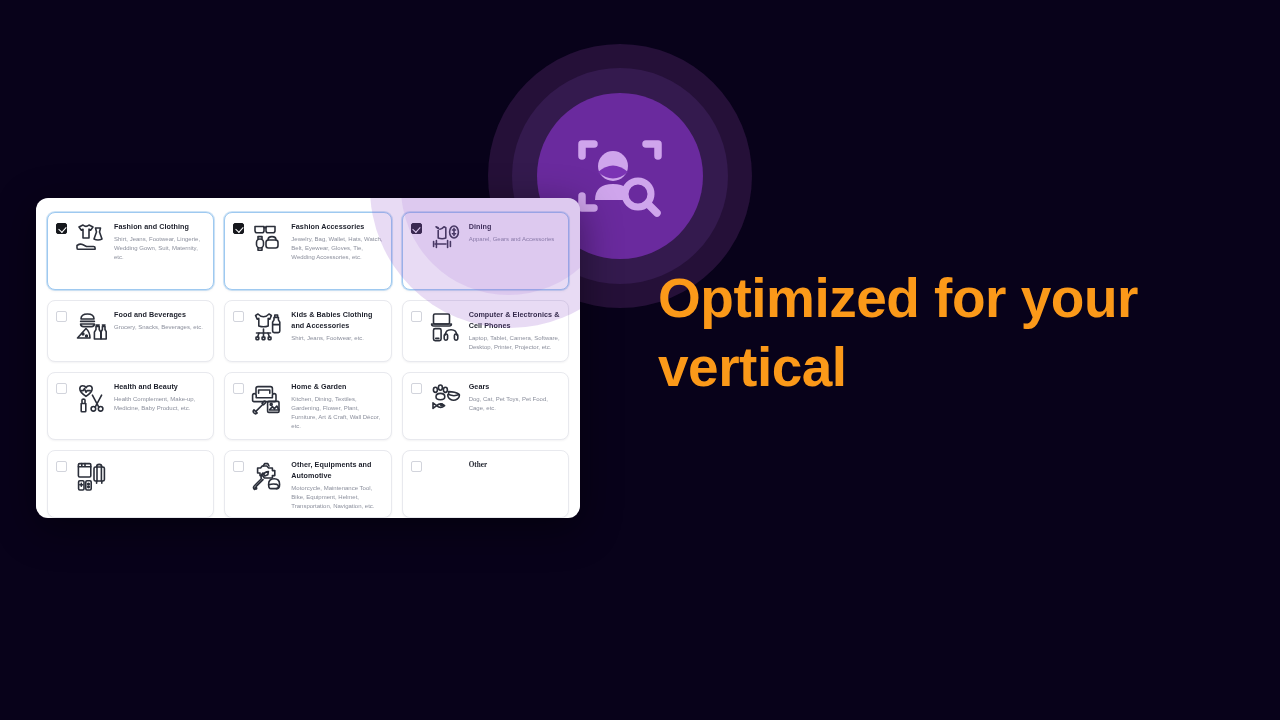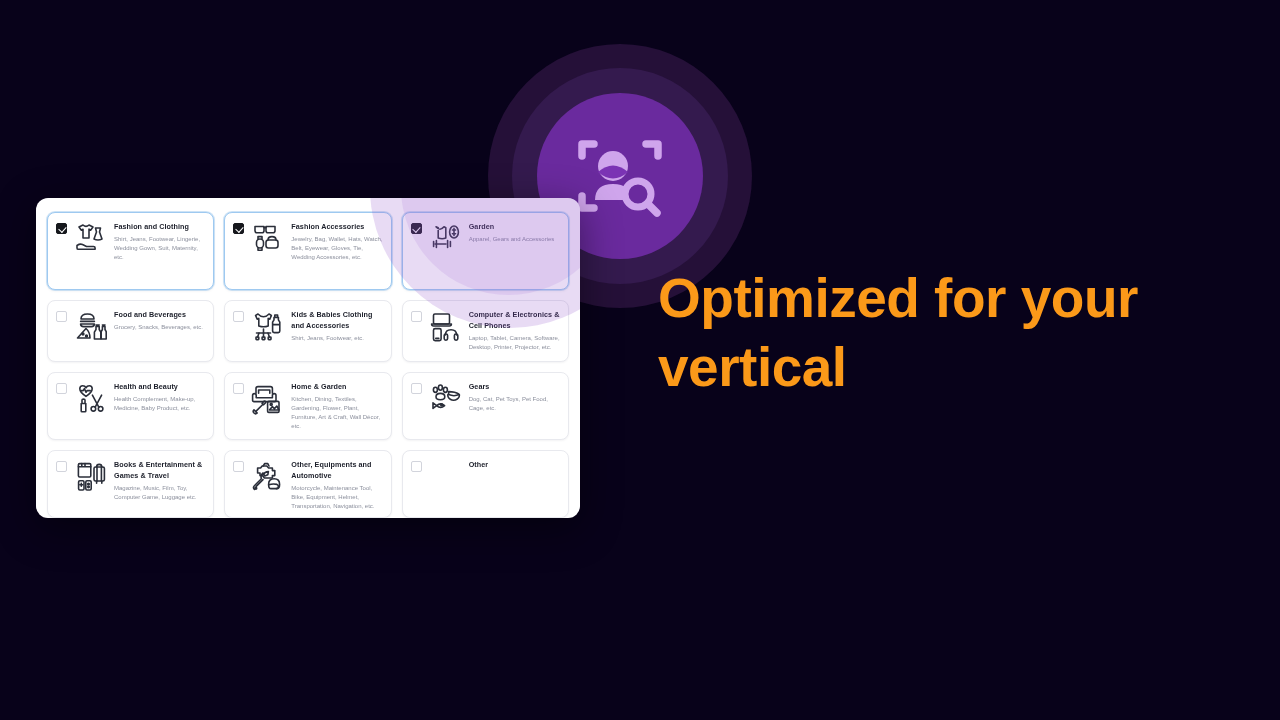--- a/index.html
+++ b/index.html
@@ -135,21 +135,21 @@
     line-height: 1.52;
     letter-spacing: .01em;
   }
   .cdesc {
     margin-top: 2.5px;
     font-size: 6px;
     color: #8b8f9c;
     line-height: 1.48;
   }
   .card.empty .txt { margin-left: 6px; }
-  .card.empty .ctitle { padding-left: 41px; }
+  .card.empty .ctitle { padding-left: 41px; font-family: Liberation Serif, serif; }
 
   
   #panel-glow {
     position: absolute;
     right: -70px;
     top: -150px;
     width: 280px;
     height: 280px;
     border-radius: 50%;
     background: rgba(138, 74, 201, .20);
@@ -248,21 +248,21 @@
             <g stroke="#2b2f3a" stroke-width="1.6" fill="none" stroke-linecap="round" stroke-linejoin="round">
       <path d="M7 5.8 q2 2.4 4 2.4 q2 0 4 -2.4 l1.8 1 V17 q-3.6 1.4 -7.6 0 V6.8z"></path>
       <ellipse cx="25" cy="11" rx="4.4" ry="6"></ellipse>
       <path d="M25 7.4 v7.2 M23.4 9 h3.2 M23.4 12.8 h3.2"></path>
       <path d="M6 23 h11"></path>
       <path d="M4.6 20.6 v4.8 M7.4 19.6 v6.8 M18.6 19.6 v6.8 M21.4 20.6 v4.8"></path>
     </g>
           </svg>
         </div>
         <div class="txt">
-          <div class="ctitle">Garden</div>
+          <div class="ctitle">Dining</div>
           <div class="cdesc">Apparel, Gears and Accessories</div>
         </div>
       </div>
       <div class="card">
         <div class="cbox"></div>
         <div class="art">
           <svg viewBox="0 0 34 34" width="34" height="34">
             <g stroke="#2b2f3a" stroke-width="1.6" fill="none" stroke-linecap="round" stroke-linejoin="round">
       <path d="M7 10 q0 -5 6.5 -5 q6.5 0 6.5 5z"></path>
       <path d="M6.6 12.4 h13.8 M6.6 15 h13.8 q0 2.6 -3 2.6 h-7.8 q-3 0 -3 -2.6z"></path>
@@ -395,24 +395,20 @@
       <rect x="11.8" y="21.8" width="5.4" height="9.2" rx="1.2"></rect>
       <circle cx="14.5" cy="25" r=".8" fill="#2b2f3a"></circle>
               <circle cx="14.5" cy="27.8" r=".8" fill="#2b2f3a"></circle>
       <path d="M22.6 8 q0 -2.6 2.6 -2.6 q2.6 0 2.6 2.6"></path>
       <rect x="20" y="8" width="10.4" height="14" rx="1.6"></rect>
       <path d="M23 8 v14 M27.4 8 v14"></path>
       <path d="M22.6 22 v2.2 M27.8 22 v2.2"></path>
     </g>
           </svg>
         </div>
-        <div class="txt">
-          <div class="ctitle">Books &amp; Entertainment &amp; Games &amp; Travel</div>
-          <div class="cdesc">Magazine, Music, Film, Toy, Computer Game, Luggage etc.</div>
-        </div>
       </div>
       <div class="card">
         <div class="cbox"></div>
         <div class="art">
           <svg viewBox="0 0 34 34" width="34" height="34">
             <g stroke="#2b2f3a" stroke-width="1.6" fill="none" stroke-linecap="round" stroke-linejoin="round">
       <path d="M6.6 9 h3 l1.6 -2 h4.6 l1.8 2 h3.8 v2.6 h2.4 v5 h-2.4 v2.4 h-8 l-2 -2.4 h-2.4 V14 H6.6z"></path>
       <path d="M12.2 7 L13.6 4.6 h3.2 L18 7"></path>
       <path d="M3.4 30.4 q-1.8 -1.8 0 -3.6 l7 -7 q-1.2 -3.6 1.6 -5.8 l1.8 3 3 -1.2 .6 -3.2 q-3.6 0 -5.4 3.2"></path>
       <path d="M5.2 27.4 l6.8 -6.8"></path>

